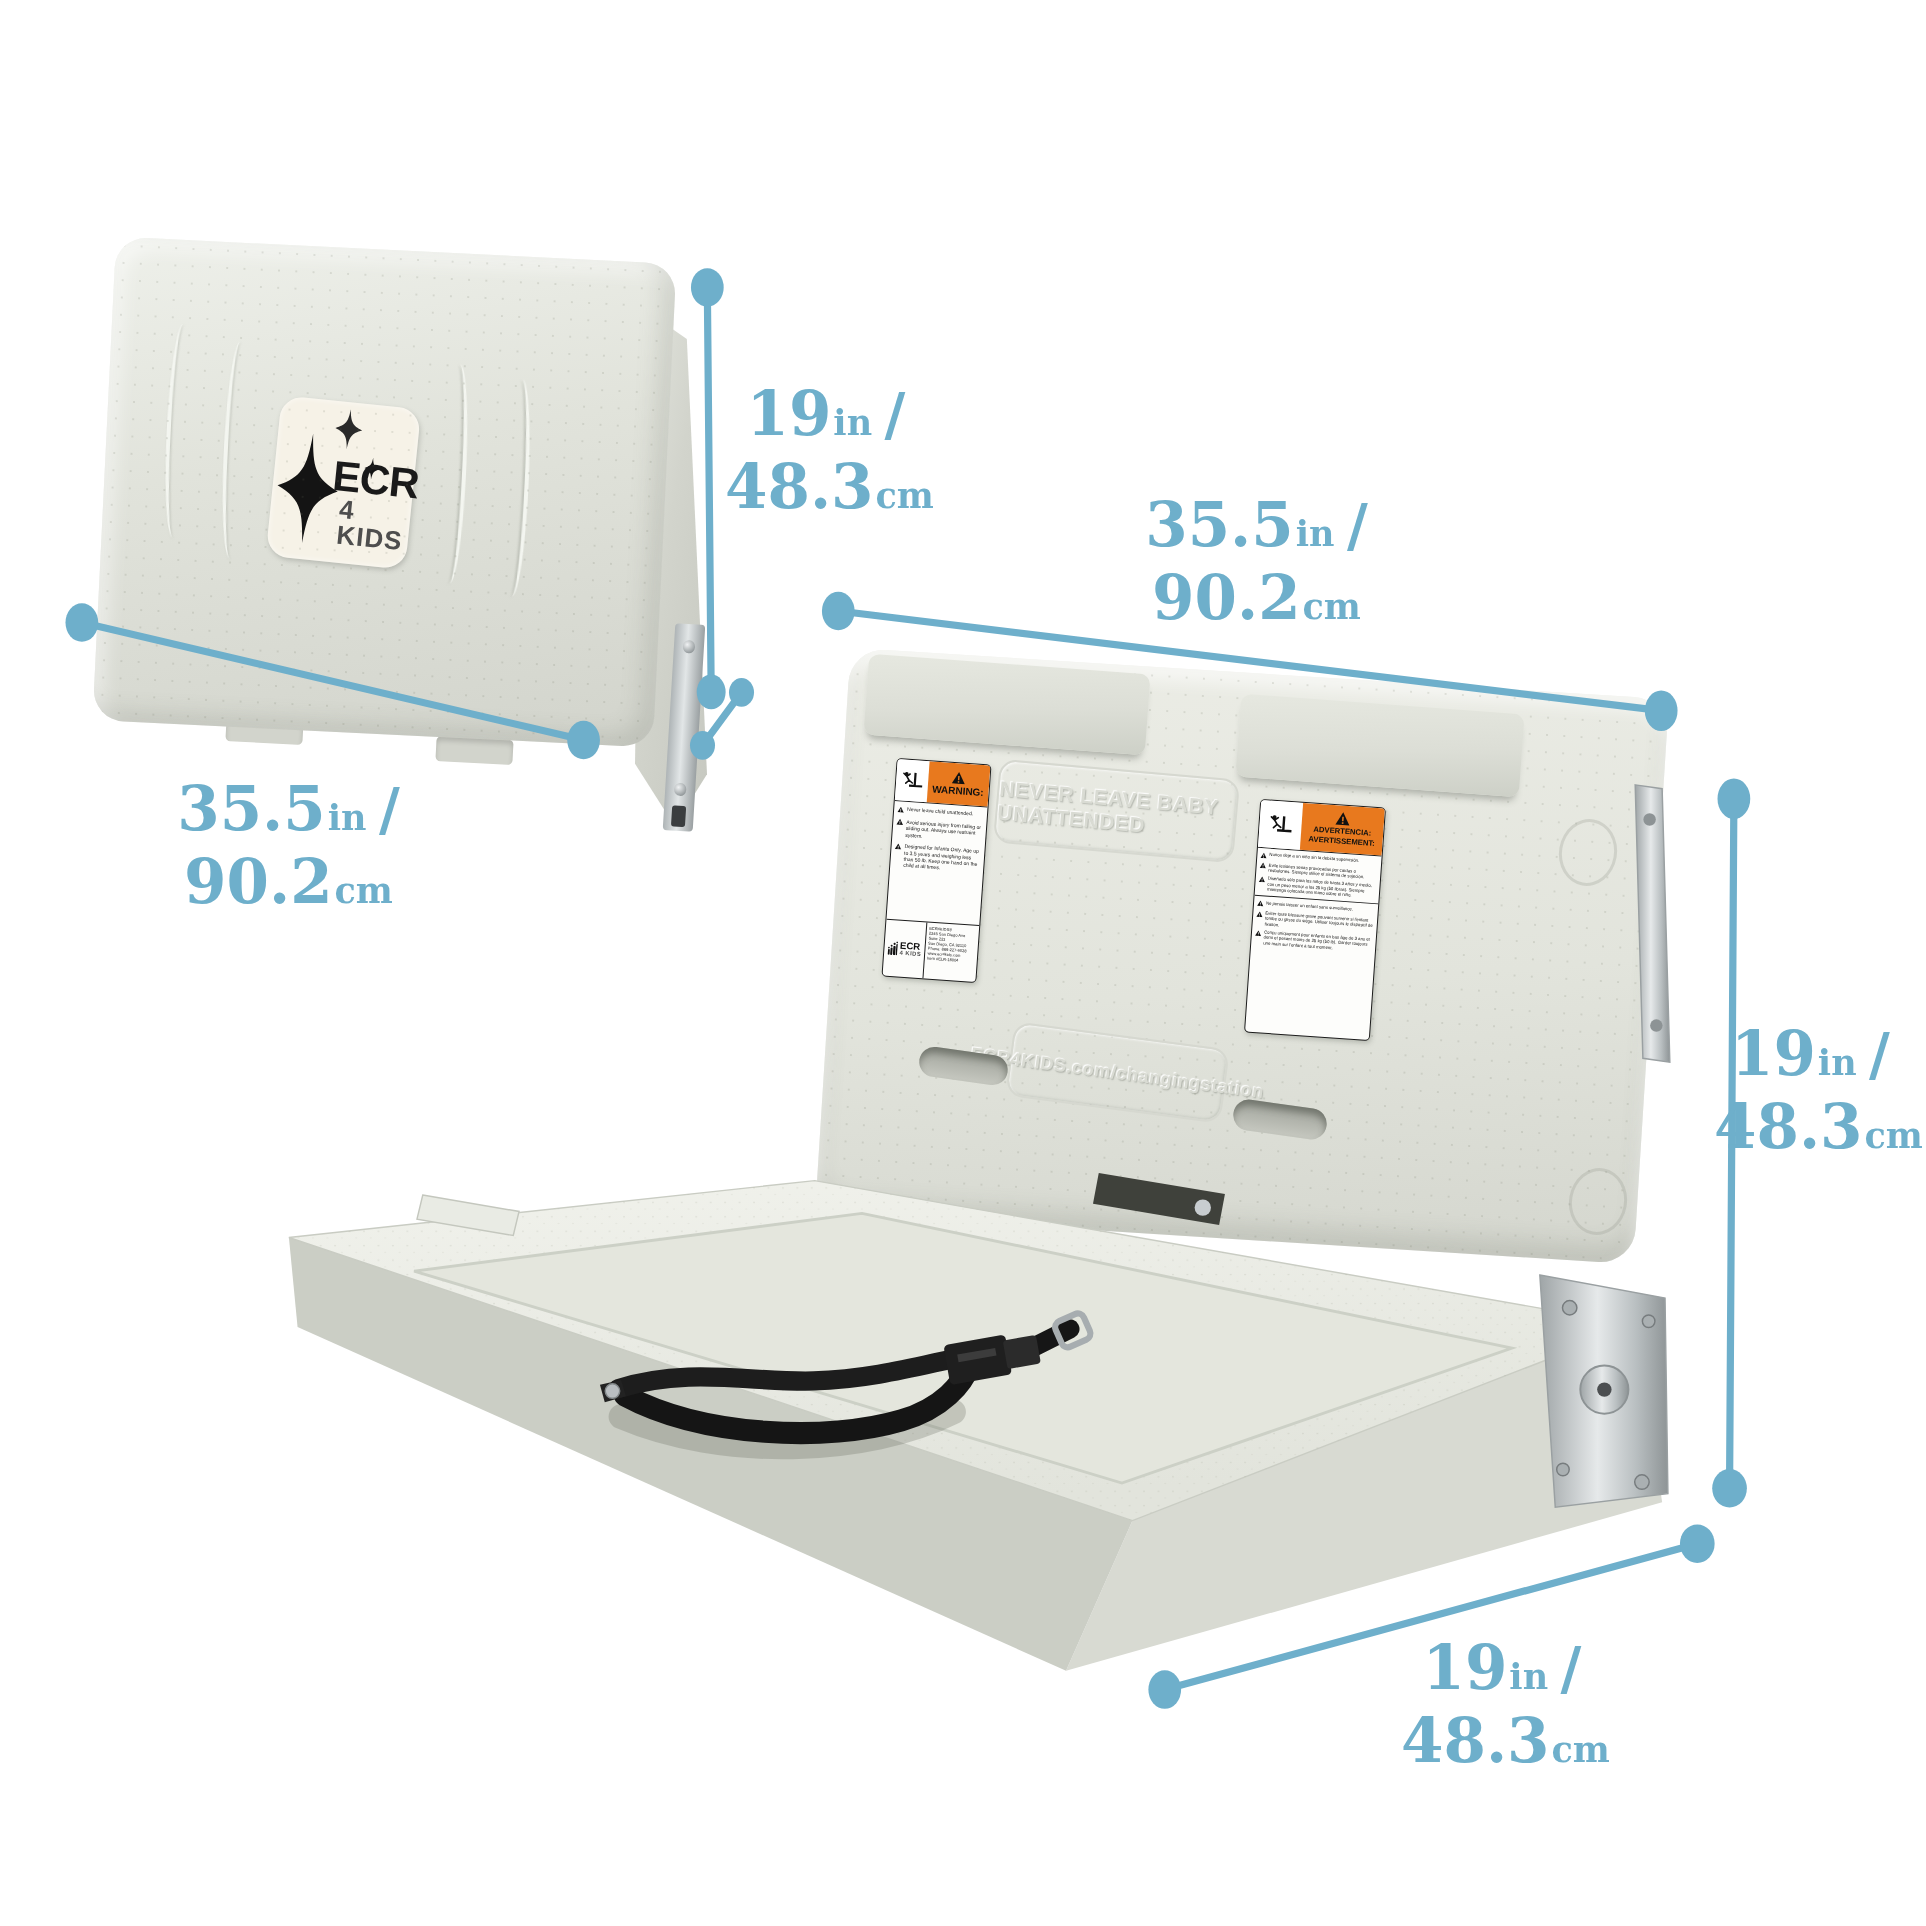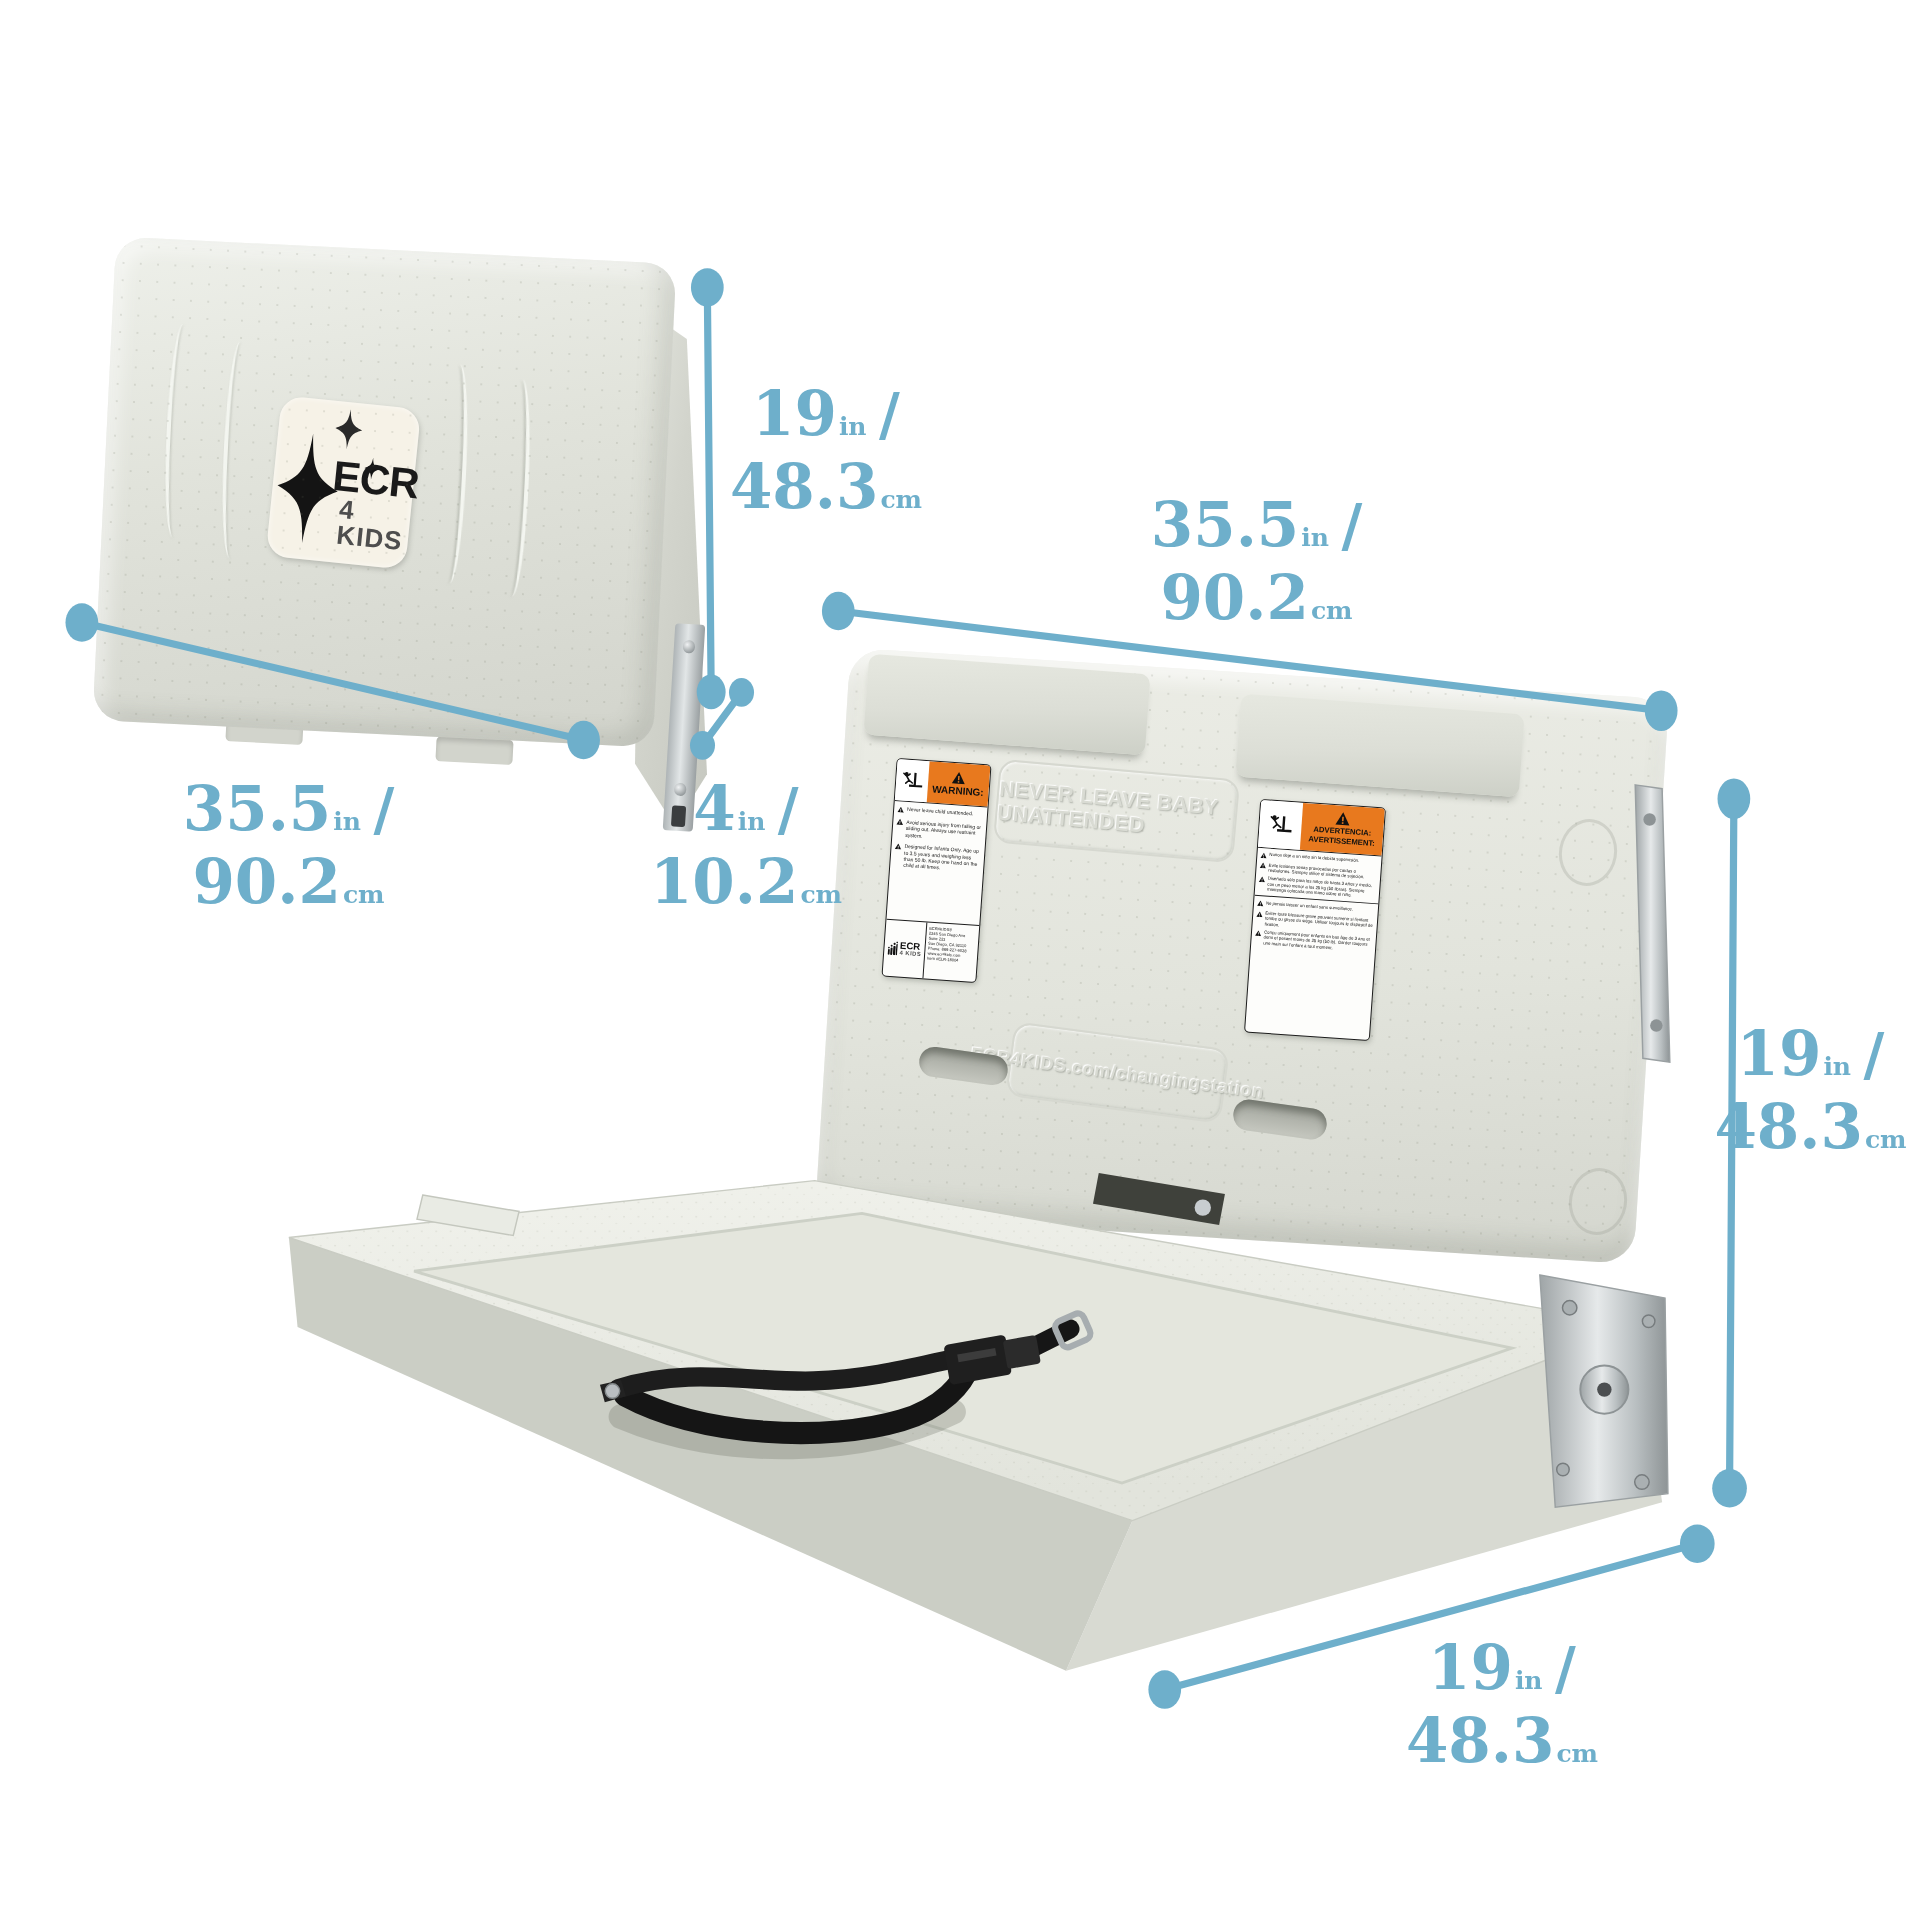--- a/index.html
+++ b/index.html
@@ -99,21 +99,21 @@
   .tray-svg{position:absolute;left:0;top:0;z-index:23;}
   .dim-svg{position:absolute;left:0;top:0;z-index:30;pointer-events:none;}
   .dim-line{stroke:var(--accent);stroke-width:15;stroke-linecap:round;}
   .dim-dot{fill:var(--accent);}
 
   
   .dim{position:absolute;z-index:31;text-align:center;color:var(--accent);
     font-family:"DejaVu Serif",serif;font-weight:bold;}
   .dim-row{line-height:1.02;margin-bottom:10.6px;white-space:nowrap;}
   .dim-val{font-size:61px;}
-  .dim-unit{font-size:25px;margin-left:1.9px;}
+  .dim-unit{font-size:35px;margin-left:1.9px;}
   .dim-slash{font-size:57px;margin-left:12.5px;}
   .dim.a{left:144px;top:778px;width:289px;}
   .dim.b{left:725px;top:383px;width:202px;}
   .dim.c{left:640px;top:778px;width:212px;}
   .dim.d{left:1112px;top:494px;width:289px;}
   .dim.e{left:1714px;top:1023px;width:193px;}
   .dim.f{left:1401px;top:1637px;width:202px;}
 </style>
 </head>
 <body>
@@ -391,24 +391,20 @@
   </svg>
 
   <div class="dim a">
     <div class="dim-row"><span class="dim-val">35.5</span><span class="dim-unit">in</span><span class="dim-slash">/</span></div>
     <div class="dim-row"><span class="dim-val">90.2</span><span class="dim-unit">cm</span></div>
   </div>
   <div class="dim b">
     <div class="dim-row"><span class="dim-val">19</span><span class="dim-unit">in</span><span class="dim-slash">/</span></div>
     <div class="dim-row"><span class="dim-val">48.3</span><span class="dim-unit">cm</span></div>
   </div>
-  <div class="dim c">
-    <div class="dim-row"><span class="dim-val">4</span><span class="dim-unit">in</span><span class="dim-slash">/</span></div>
-    <div class="dim-row"><span class="dim-val">10.2</span><span class="dim-unit">cm</span></div>
-  </div>
   <div class="dim d">
     <div class="dim-row"><span class="dim-val">35.5</span><span class="dim-unit">in</span><span class="dim-slash">/</span></div>
     <div class="dim-row"><span class="dim-val">90.2</span><span class="dim-unit">cm</span></div>
   </div>
   <div class="dim e">
     <div class="dim-row"><span class="dim-val">19</span><span class="dim-unit">in</span><span class="dim-slash">/</span></div>
     <div class="dim-row"><span class="dim-val">48.3</span><span class="dim-unit">cm</span></div>
   </div>
   <div class="dim f">
     <div class="dim-row"><span class="dim-val">19</span><span class="dim-unit">in</span><span class="dim-slash">/</span></div>

